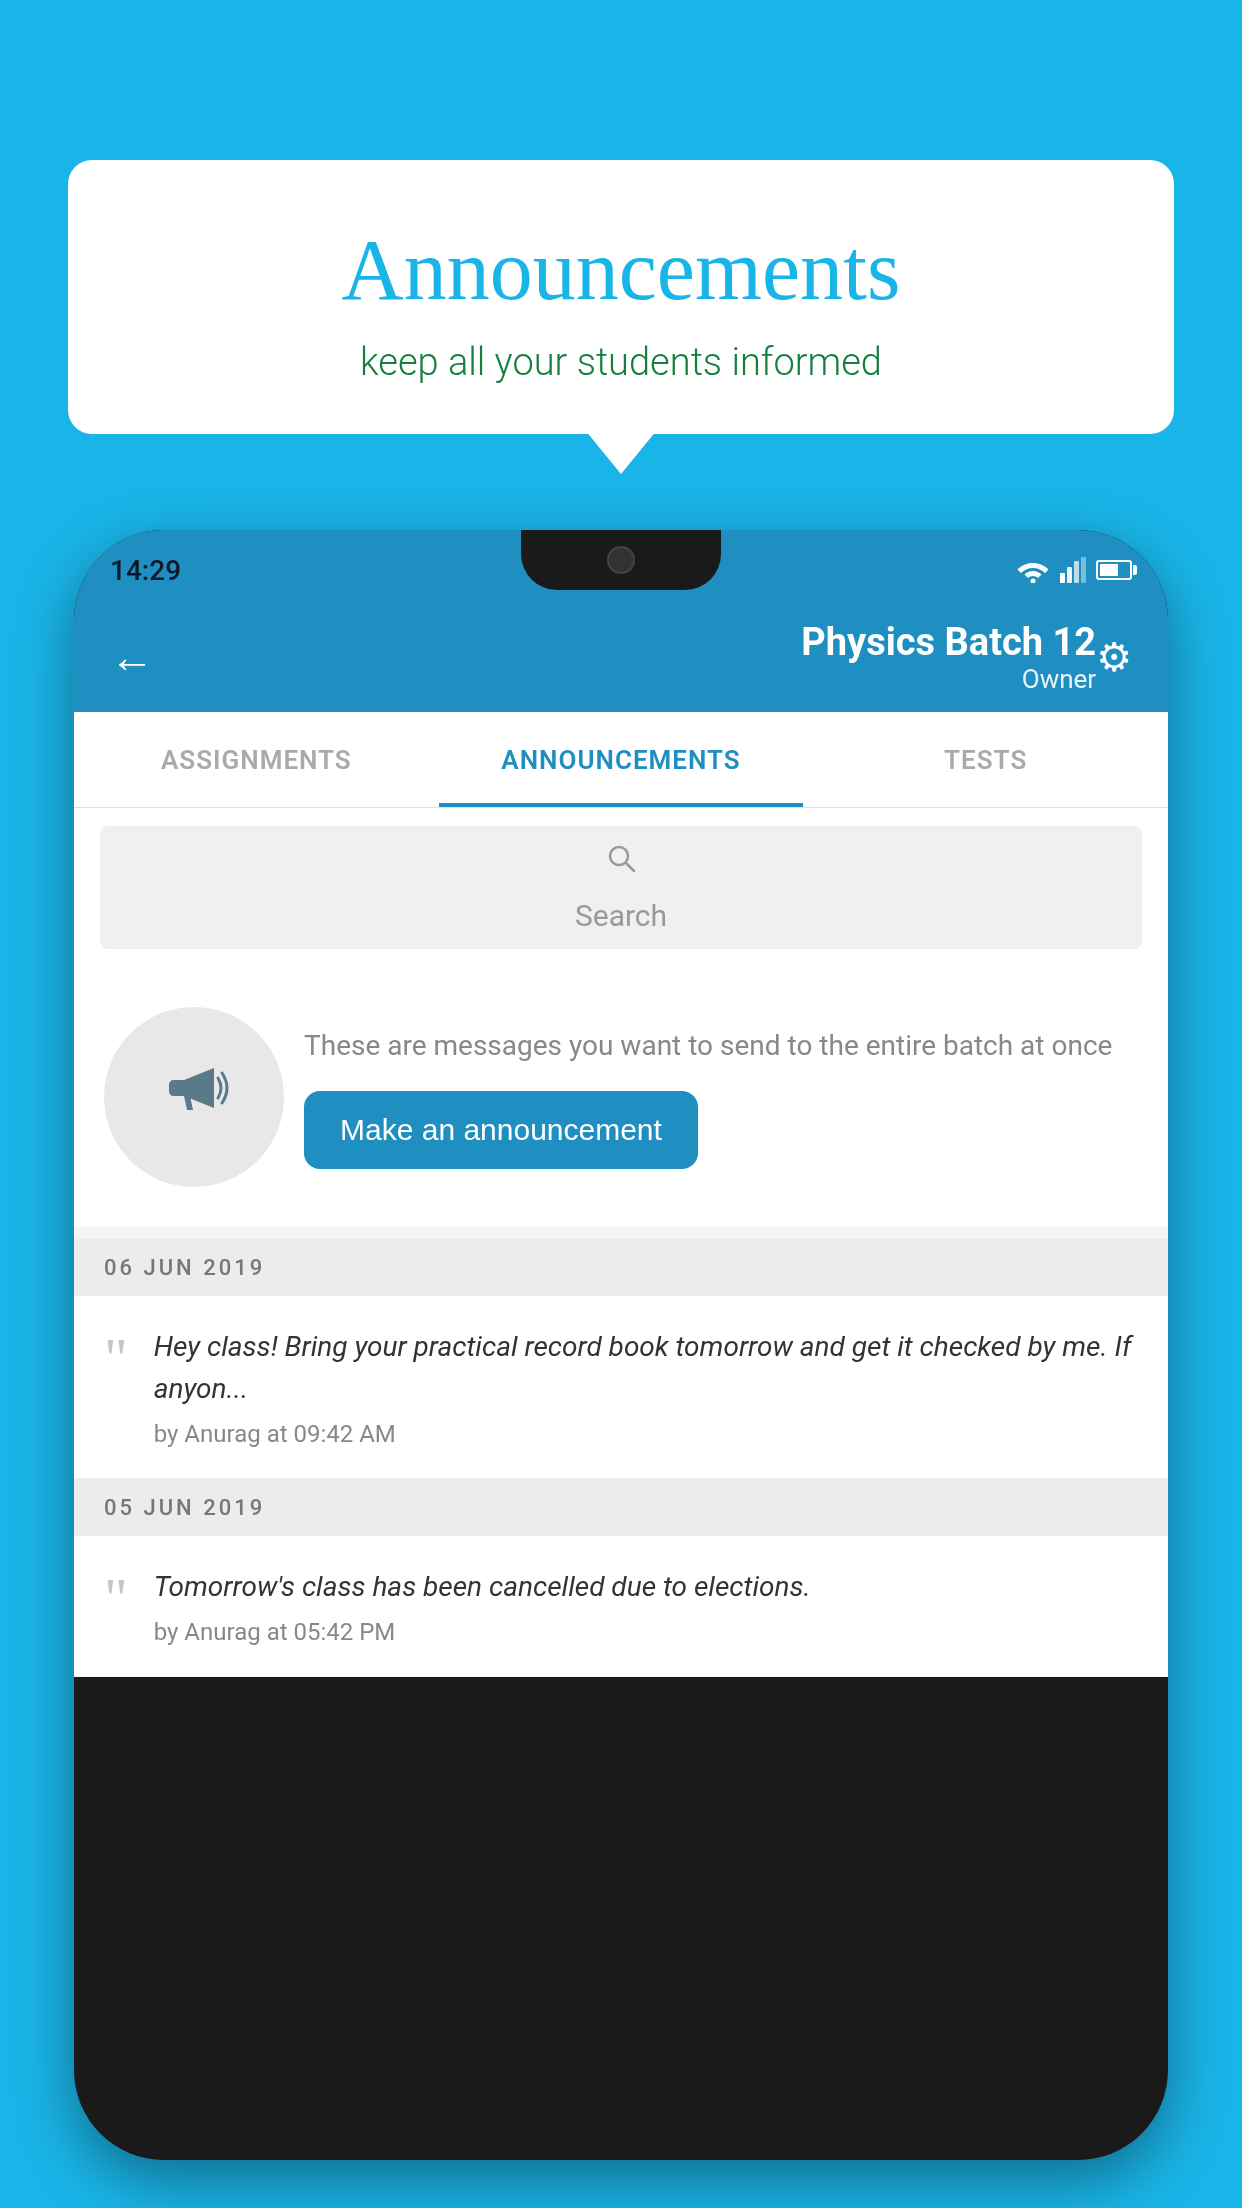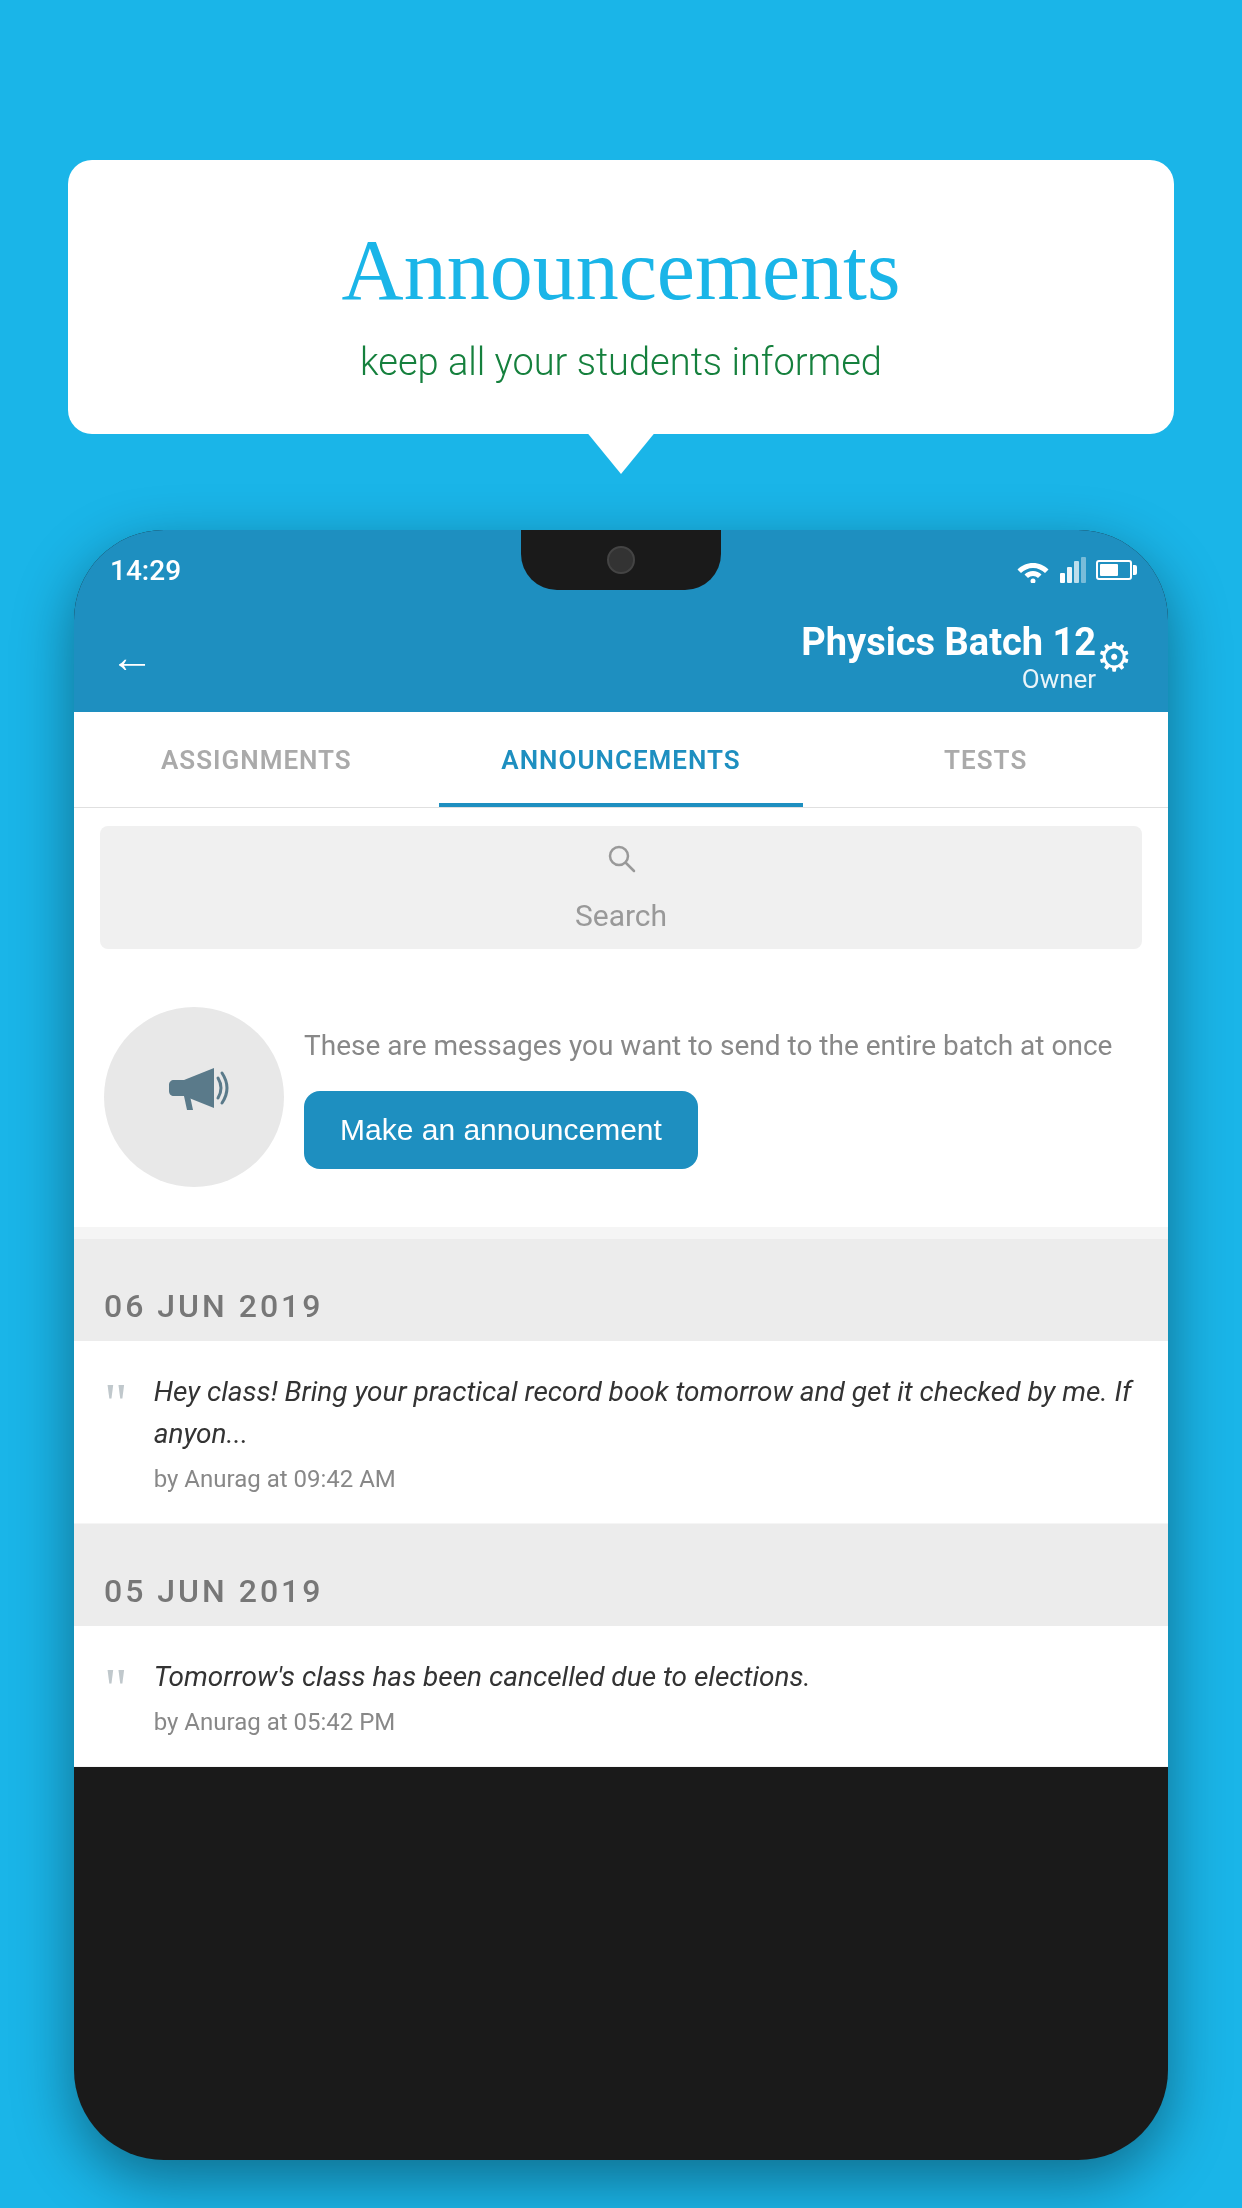--- a/index.html
+++ b/index.html
@@ -113,21 +113,21 @@
       display: flex;
       align-items: center;
       justify-content: space-between;
       padding: 0 36px;
       padding-top: 8px;
       border-top-left-radius: 80px;
       border-top-right-radius: 80px;
     }
 
     .status-time {
-      color: #ffffff;
+      color: #0f172a;
       font-size: 28px;
       font-weight: 500;
     }
 
     .status-icons {
       display: flex;
       align-items: center;
       gap: 10px;
     }
 
@@ -328,24 +328,23 @@
     .date-divider {
       background: #ececec;
       padding: 16px 30px;
       display: flex;
       align-items: center;
       gap: 20px;
     }
 
     .date-text {
       color: #777;
-      font-size: 32px;
+      font-size: 22px;
       letter-spacing: 3px;
       font-weight: 500;
-      margin-top: 32px;
     }
 
     
     .announcement-item {
       background: white;
       padding: 30px 30px;
       display: flex;
       align-items: flex-start;
       gap: 26px;
       margin-bottom: 1px;

